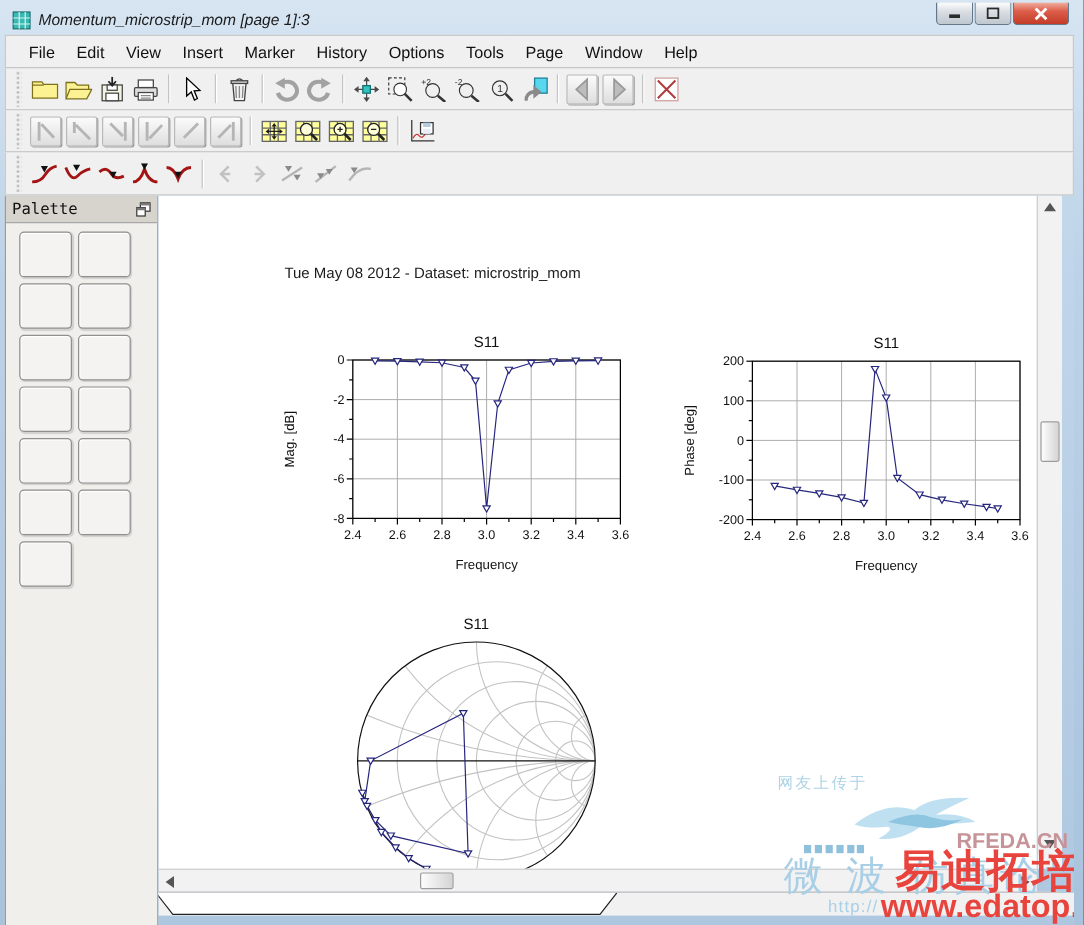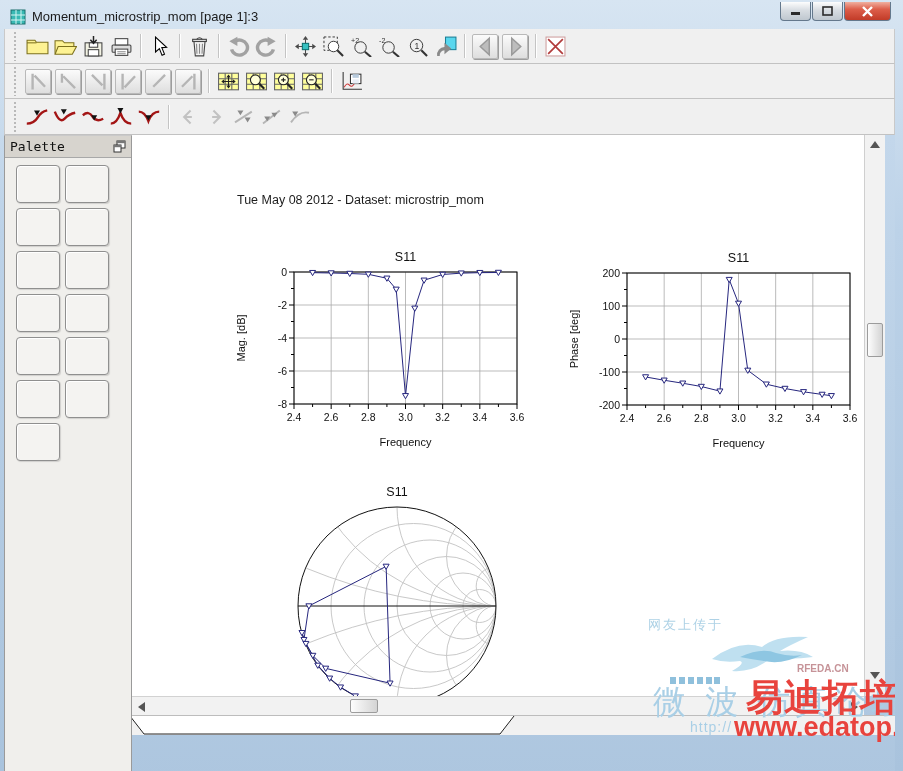--- a/index.html
+++ b/index.html
@@ -3,21 +3,21 @@
 <meta charset="utf-8">
 <style>
   html,body{margin:0;padding:0;background:#4c5a4a;font-family:"Liberation Sans",sans-serif;}
   *{box-sizing:border-box;}
   .frame{position:relative;width:903px;height:771px;margin:0;
     background:linear-gradient(180deg,#d7e5f2 0%,#bcd2e8 30%,#a9c3dd 100%);
     padding:2px 8px 6px 4px;overflow:hidden;}
   
   .titlebar{height:27px;display:flex;align-items:center;padding:2px 6px 0 6px;position:relative;}
   .titlebar .app-ic{width:16px;height:16px;margin-right:6px;flex:0 0 auto;}
-  .titlebar .ttl{font-size:13px;color:#1a1a1a;white-space:nowrap;}
+  .titlebar .ttl{font-size:13px;color:#1a1a1a;white-space:nowrap;font-style:italic;}
   .winbtns{position:absolute;right:4px;top:0;display:flex;}
   .wbtn{height:19px;border:1px solid #64788c;border-top:none;display:flex;align-items:center;justify-content:center;
     border-radius:0 0 4px 4px;margin-left:1px;background:linear-gradient(180deg,#fdfdfd,#d8dde2 45%,#bfc7cf);}
   .wbtn.min,.wbtn.max{width:31px;}
   .wbtn.close{width:47px;background:linear-gradient(180deg,#f0b0a0,#dd5f4b 40%,#c23b28);}
   
   .menubar{height:28px;background:#f0f0f0;border:1px solid #c9c9c9;border-bottom:1px solid #bdbdbd;
     display:flex;align-items:center;padding-left:10px;}
   .menu-item{font-size:13.5px;color:#111;padding:4px 9px;cursor:default;}
   
@@ -90,20 +90,33 @@
           </svg>
         </div>
       <div class="wbtn close">
           <svg width="13" height="11" viewBox="0 0 13 11">
             <path d="M2 1 L11 10 M11 1 L2 10" stroke="#fff" stroke-width="2.4"></path>
           </svg>
         </div>
     </div>
   </div>
 
+  <div class="menubar" id="menubar">
+      <span class="menu-item">File</span>
+      <span class="menu-item">Edit</span>
+      <span class="menu-item">View</span>
+      <span class="menu-item">Insert</span>
+      <span class="menu-item">Marker</span>
+      <span class="menu-item">History</span>
+      <span class="menu-item">Options</span>
+      <span class="menu-item">Tools</span>
+      <span class="menu-item">Page</span>
+      <span class="menu-item">Window</span>
+      <span class="menu-item">Help</span>
+    </div>
 
   <div class="toolbar tb1" id="toolbar1">
       <span class="grip"></span>
       <div class="tbtn">
         <span style="display: flex;">
           <svg viewBox="0 0 22 17">
             <path d="M1 4.5 V2.5 h7.5 l1.5 2 h11 v11 H1 Z" fill="#fdf293" stroke="#7c701c"></path>
             <path d="M1 5 h9" stroke="#7c701c"></path>
           </svg>
         </span>
@@ -770,20 +783,20 @@
               <rect x="44" y="0" width="6" height="7"></rect>
             </g>
           </svg>
       </div>
       <div class="wm" style="left:578px;top:498px;">
         <svg width="104" height="46" viewBox="0 0 104 46">
           <path d="M2 26 Q28 6 52 14 Q66 2 98 4 Q80 12 70 18 Q90 16 103 24 Q78 27 62 24 Q44 40 22 38 Q36 30 30 28 Q14 30 2 26 Z" fill="#bfe0f0"></path>
           <path d="M30 24 Q52 14 66 20 Q80 24 92 22 Q72 32 54 28 Q40 26 30 24 Z" fill="#8ec6e2"></path>
         </svg>
       </div>
-      <div class="wm" style="left:665px;top:528px;font-size:10px;font-weight:bold;color:#c69398;">RFEDA.CN</div>
+      <div class="wm" style="left:665px;top:528px;font-size:18px;font-weight:bold;color:#c69398;">RFEDA.CN</div>
       <div class="wm" style="left:521px;top:545px;font-size:33px;color:#a9cfe6;letter-spacing:5px;">微 波 仿真论坛</div>
       <div class="wm" style="left:558px;top:584px;font-size:14px;color:#a9cfe6;letter-spacing:1px;">http://</div>
       <div class="wm" style="left:614px;top:538px;font-size:37px;font-weight:bold;color:#e8433d;letter-spacing:1px;">易迪拓培训</div>
       <div class="wm" style="left:602px;top:577px;font-size:27px;font-weight:bold;color:#e8433d;">www.edatop.com</div>
     </div>
   </div>
 </div>
 
 </body></html>

